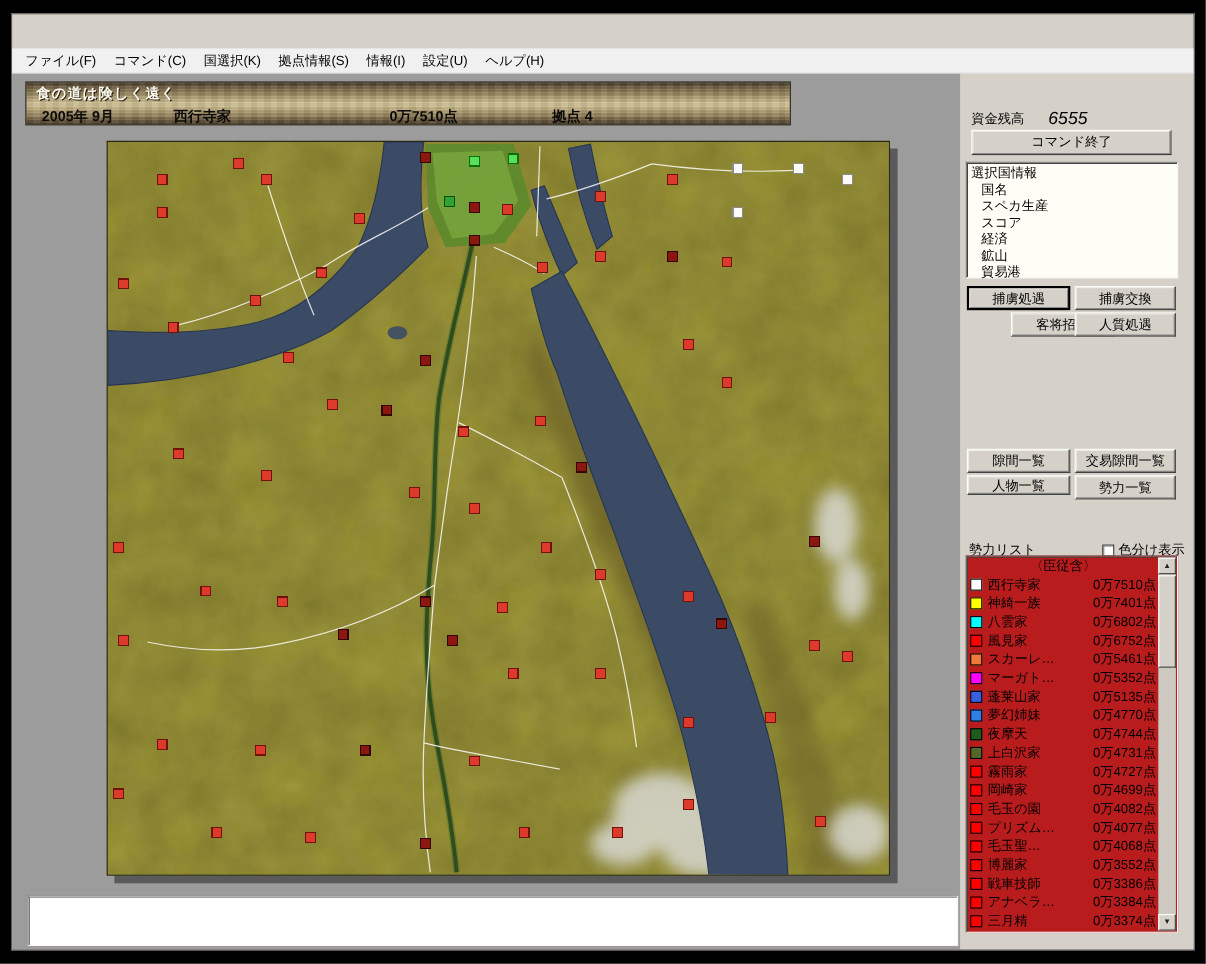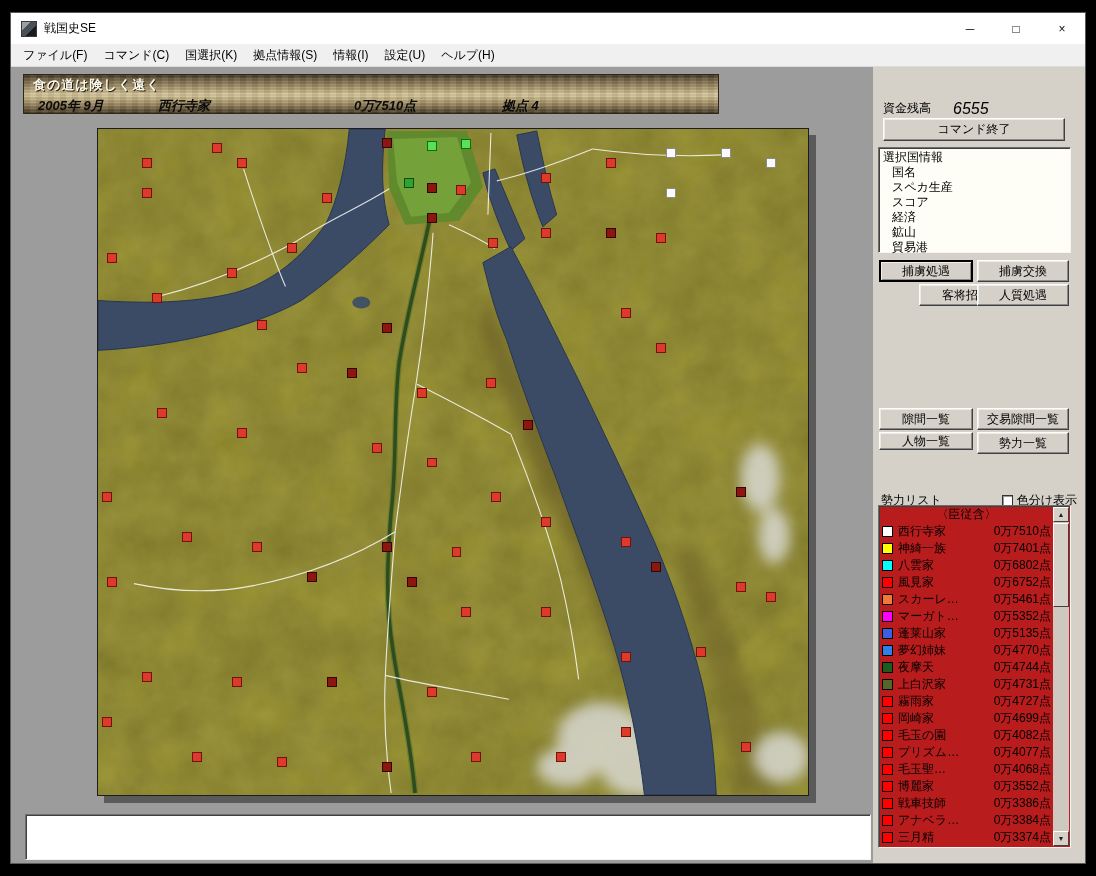--- a/index.html
+++ b/index.html
@@ -26,21 +26,21 @@
 
   
   .banner { position:absolute; left:12px; top:7px; width:696px; height:40px; border:1px solid #2f2817;
     background:
       repeating-linear-gradient(90deg, rgba(0,0,0,.05) 0 6px, rgba(255,255,255,.05) 6px 12px),
       repeating-linear-gradient(180deg, rgba(255,255,255,.06) 0 1px, rgba(0,0,0,.07) 1px 3px),
       linear-gradient(180deg,#3f3526 0%,#6e5f42 10%,#9d8c63 28%,#cbbb8e 46%,#dacc9f 52%,#bfae7f 64%,#93805a 80%,#5e4f35 94%,#453a27 100%);
   }
   .banner-line1 { position:absolute; left:9px; top:1px; font-size:13px; font-weight:bold; color:#fcf8ec; text-shadow:1px 1px 0 #2a2212; letter-spacing:1px; }
   .banner-line2 { position:absolute; left:0; top:20px; width:100%; height:20px; font-size:13px; font-weight:bold; color:#0a0a0a; }
-  .banner-line2 span { position:absolute; top:2px;font-style:italic; }
+  .banner-line2 span { position:absolute; top:2px; }
   .b-date { left:14px; } .b-family { left:134px; } .b-score { left:330px; } .b-bases { left:478px; }
 
   
   .map { position:absolute; left:86px; top:61px; width:712px; height:668px; background:#968f33; border:1px solid #1d1d1d; box-shadow:7px 7px 0 rgba(12,12,12,.45); }
   .map svg { position:absolute; left:0; top:0; width:100%; height:100%; }
 
   
   .message-bar { position:absolute; left:14px; top:747px; width:846px; height:46px; background:#fff; font-size:12px; padding:3px 6px; }
 
   .sunken { border-top:1px solid #6e6e6e; border-left:1px solid #6e6e6e; border-right:1px solid #f6f5f1; border-bottom:1px solid #f6f5f1; box-shadow:inset 1px 1px 0 #404040; }
@@ -88,29 +88,20 @@
             border-top:1px solid #fdfdfb; border-left:1px solid #fdfdfb; border-right:1px solid #404040; border-bottom:1px solid #404040; }
   .sb-up { top:0; } .sb-down { bottom:0; }
   .sb-thumb { position:absolute; left:0; top:16px; width:16px; height:84px; background:#d5d1c9;
             border-top:1px solid #fdfdfb; border-left:1px solid #fdfdfb; border-right:1px solid #404040; border-bottom:1px solid #404040; }
 </style>
 </head>
 <body>
 
 <div class="window">
 
-  <div class="titlebar">
-    <div class="app-icon"></div>
-    <div class="title-text">戦国史SE</div>
-    <div class="cap-btns">
-      <div class="cap-btn">─</div>
-      <div class="cap-btn">□</div>
-      <div class="cap-btn">×</div>
-    </div>
-  </div>
 
   <div class="menubar">
     <div class="menu-item">ファイル(F)</div>
     <div class="menu-item">コマンド(C)</div>
     <div class="menu-item">国選択(K)</div>
     <div class="menu-item">拠点情報(S)</div>
     <div class="menu-item">情報(I)</div>
     <div class="menu-item">設定(U)</div>
     <div class="menu-item">ヘルプ(H)</div>
   </div>

